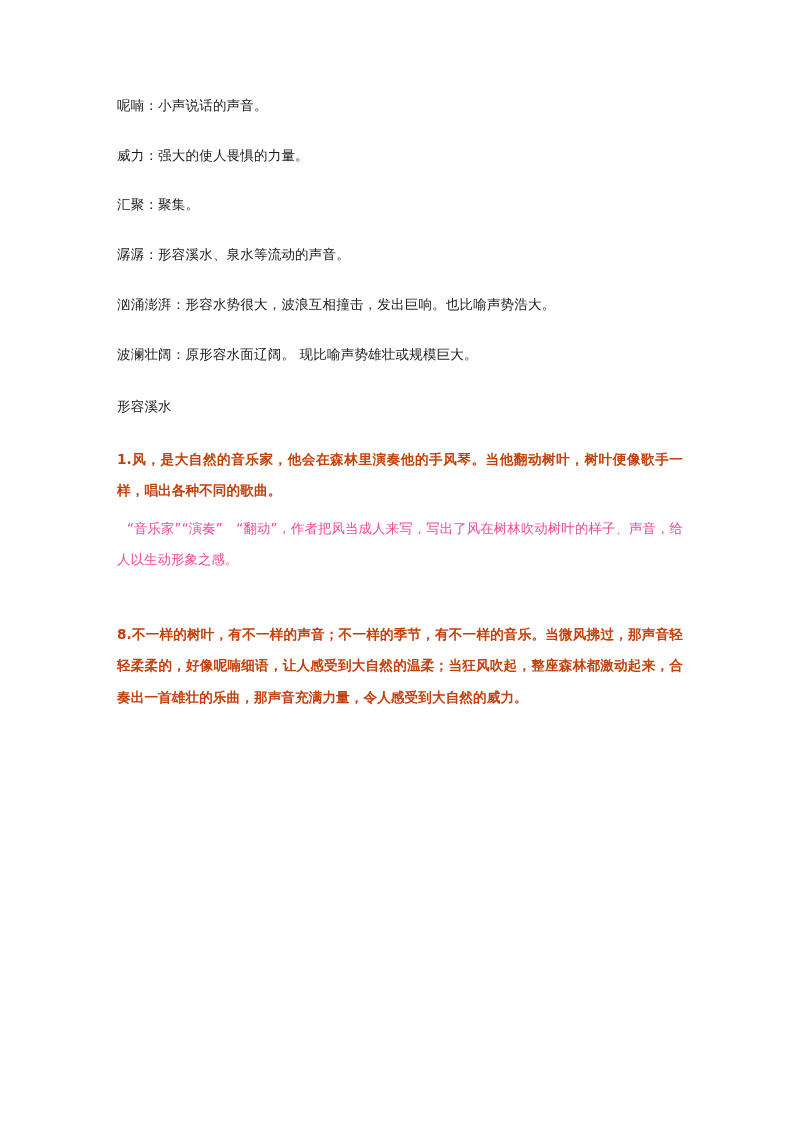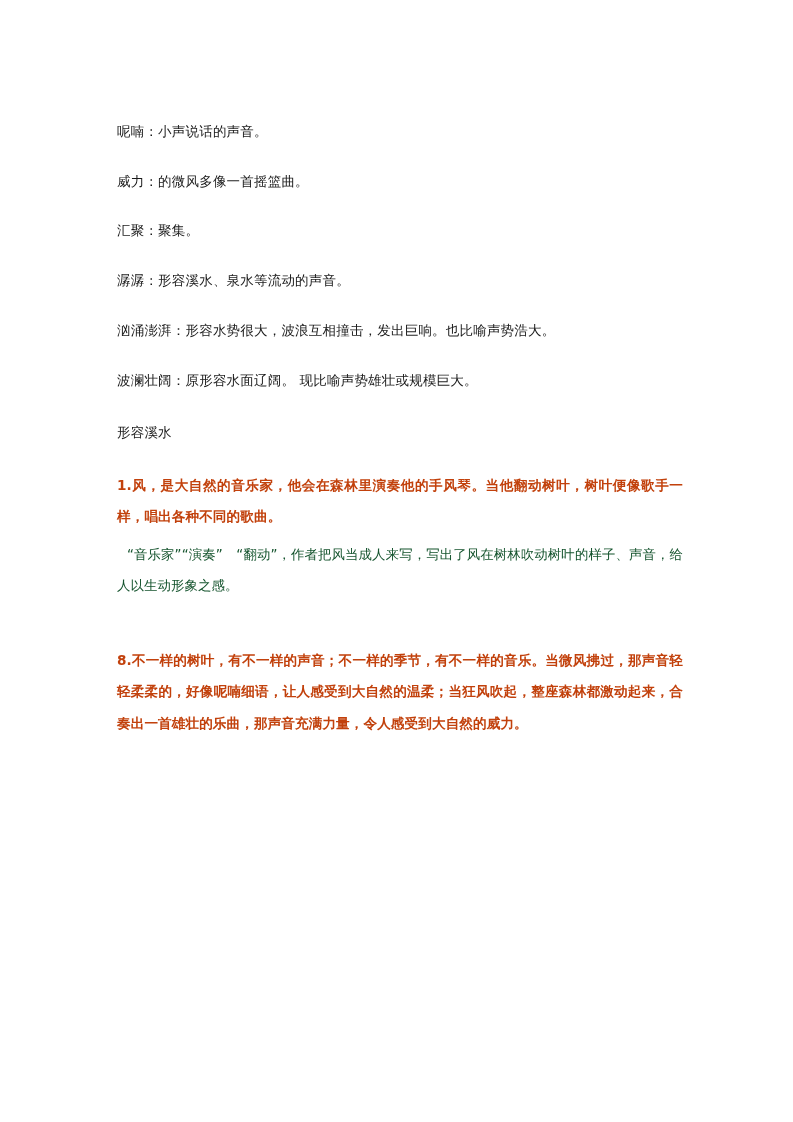--- a/index.html
+++ b/index.html
@@ -21,21 +21,20 @@
     top: 0;
     width: 793px;
     height: 1122px;
     background: #ffffff;
   }
   .content {
     position: absolute;
     left: 117px;
     top: 96px;
     width: 566px;
-    margin-top: 26px;
   }
 
   
   .vocab-list {
     margin: 0;
     padding: 0;
   }
   .vocab-line {
     font-size: 13.5px;
     line-height: 1.35;
@@ -75,40 +74,40 @@
     margin: 0 0 6px 0;
     text-align: justify;
     text-justify: inter-ideograph;
     letter-spacing: 0.1px;
   }
 
   
   .analysis-paragraph {
     font-size: 13.4px;
     font-weight: normal;
-    color: #14532d;
+    color: #ec4899;
     line-height: 2.32;
     margin: 0;
     text-indent: 10px;
     text-align: justify;
     text-justify: inter-ideograph;
     letter-spacing: 0.1px;
   }
 
   .gap-large { height: 44px; }
 </style>
 </head>
 <body>
 
 <div class="page">
   <div class="content">
 
     <div class="vocab-list">
       <p class="vocab-line">呢喃：小声说话的声音。</p>
-      <p class="vocab-line">威力：的微风多像一首摇篮曲。</p>
+      <p class="vocab-line">威力：强大的使人畏惧的力量。</p>
       <p class="vocab-line">汇聚：聚集。</p>
       <p class="vocab-line">潺潺：形容溪水、泉水等流动的声音。</p>
       <p class="vocab-line">汹涌澎湃：形容水势很大，波浪互相撞击，发出巨响。也比喻声势浩大。</p>
       <p class="vocab-line">波澜壮阔：原形容水面辽阔。 现比喻声势雄壮或规模巨大。</p>
     </div>
 
     <div class="section-block">
       <p class="section-title">形容溪水</p>
     </div>
 

